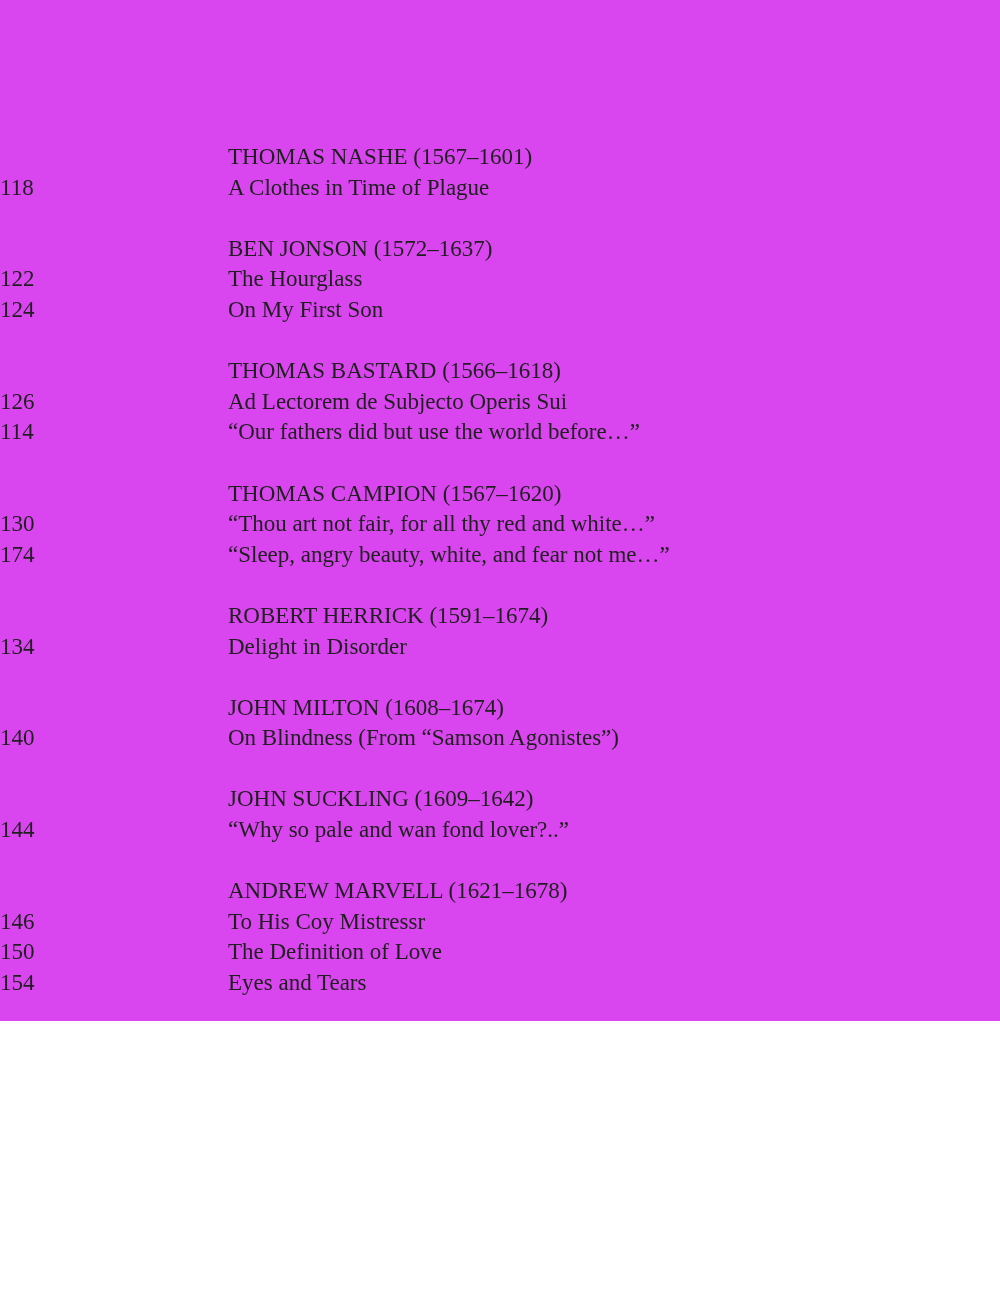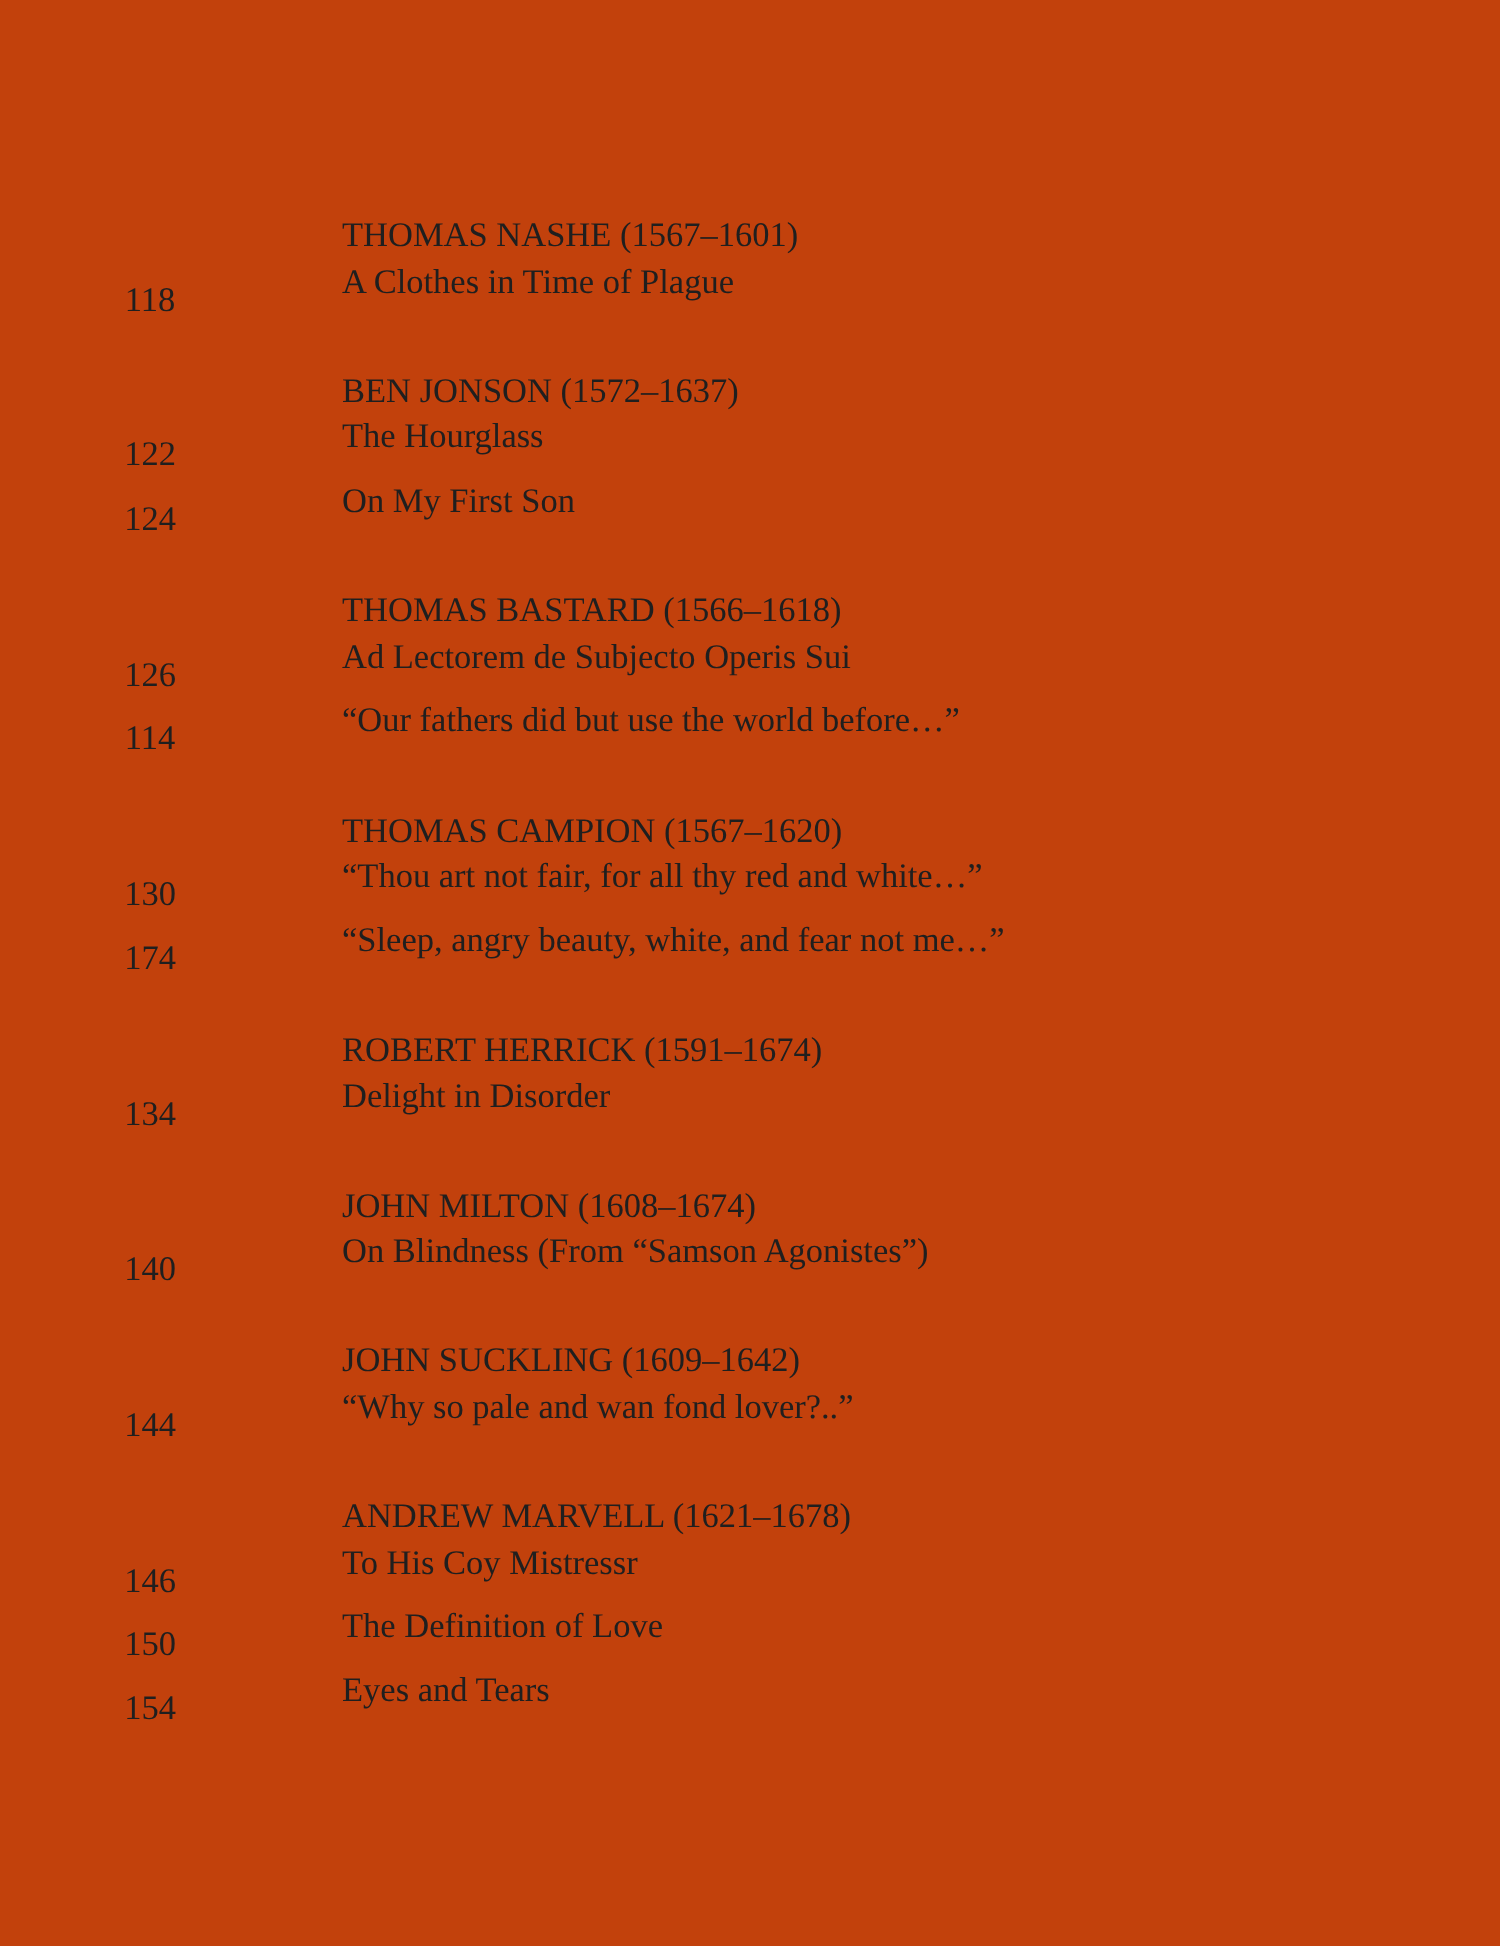--- a/index.html
+++ b/index.html
@@ -9,40 +9,39 @@
   }
   body {
     width: 1000px;
     height: 1297px;
     font-family: "Liberation Serif", "DejaVu Serif", serif;
     color: #1f1f1f;
     overflow: hidden;
   }
   .page {
     width: 1000px;
-    height: 1297px;
-    background: #c2410c;
+    height: 1021px;
+    background: #d946ef;
   }
   .toc {
     padding-top: 142px;
   }
   .section {
     margin-bottom: 30.6px;
   }
   .row {
     display: flex;
     font-size: 23px;
     line-height: 30.6px;
     white-space: pre;
   }
   .num {
     width: 200px;
-    text-align: center;
+    text-align: left;
     flex: 0 0 200px;
-    margin-top: 12px;
   }
   .title {
     padding-left: 28px;
   }
 </style>
 </head>
 <body>
 
 <div class="page">
   <div class="toc">

